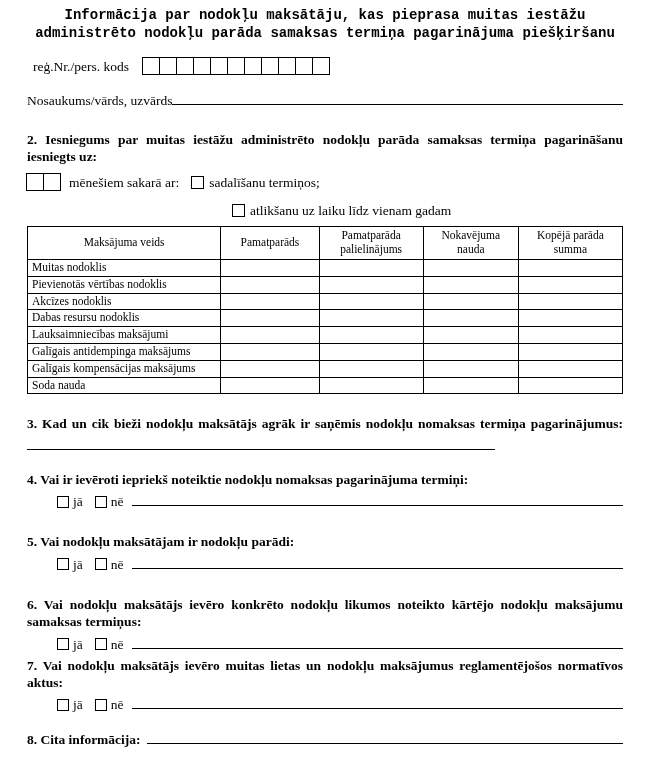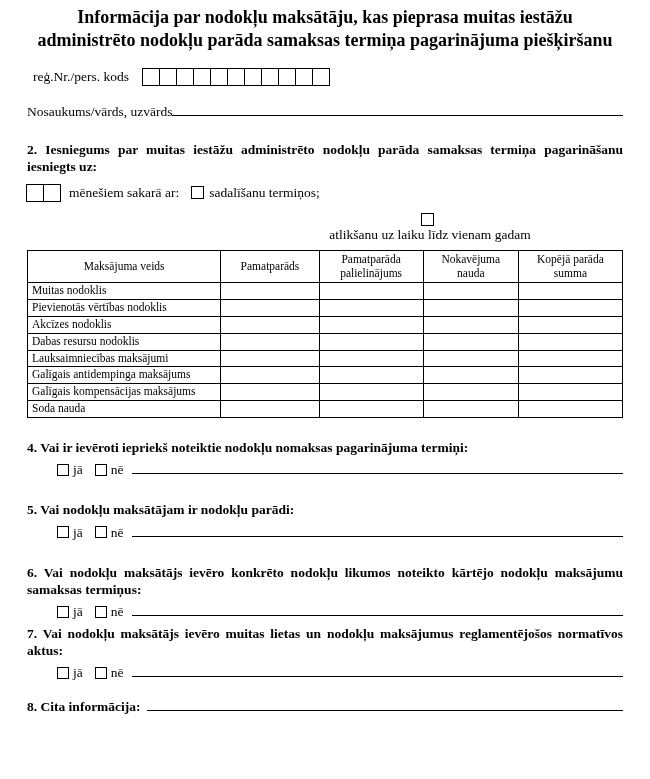--- a/index.html
+++ b/index.html
@@ -6,22 +6,22 @@
   html,body { background:#ffffff; }
   body {
     width:650px; height:779px;
     color:#000;
     font-family:"Liberation Serif","DejaVu Serif",serif;
     font-size:13.5px; line-height:1.28;
   }
   .page { padding:6px 27px 0 27px; }
   .b { font-weight:bold; }
   .title {
-    font-size:18px; font-weight:bold; text-align:center;
-    line-height:1.3; margin-bottom:15px;
+    font-size:14px; font-weight:bold; text-align:center;
+    line-height:1.3; margin-bottom:15px;font-family:Liberation Mono, monospace;
   }
   .flexrow { display:flex; align-items:baseline; }
   .fill { flex:1; border-bottom:1px solid #000; min-width:30px; }
   .gap6 { display:inline-block; width:6px; }
   
   .codewrap { display:inline-flex; margin-left:14px; align-self:center; }
   .code-cell {
     display:inline-block; width:18px; height:18px;
     border:1px solid #000; margin-left:-1px; background:#fff;
   }
@@ -30,21 +30,21 @@
   .justify { text-align:justify; }
   .s2head { margin-bottom:8px; }
   
   .cb {
     display:inline-block; width:13px; height:13px;
     border:1px solid #000; background:#fff; vertical-align:-2px;
   }
   .cb-sm { width:12px; height:12px; }
   .monthsrow { margin-bottom:11px; align-items:center; }
   .monthsrow .lbl { margin-left:8px; margin-right:12px; }
-  .deferrow { margin-left:205px; margin-bottom:7px; align-items:center;flex-direction:column; }
+  .deferrow { margin-left:205px; margin-bottom:7px; align-items:center; }
   .cb-lbl { margin-left:5px; }
   .tintro { margin-bottom:2px; }
   
   table { width:100%; border-collapse:collapse; table-layout:fixed; margin-bottom:21px; }
   th, td { border:1px solid #000; font-size:11.5px; line-height:1.2; padding:1px 4px; }
   th { font-weight:normal; text-align:center; vertical-align:middle; padding:2px 3px; }
   td { height:15px; }
   td:first-child { text-align:left; }
   col.c0 { width:32.5%; } col.c1 { width:16.5%; } col.c2 { width:17.5%; }
   col.c3 { width:16%; }   col.c4 { width:17.5%; }
@@ -184,20 +184,21 @@
         <tr>
           <td>Soda nauda</td>
           <td></td>
           <td></td>
           <td></td>
           <td></td>
         </tr>
       </tbody>
   </table>
 
+  <p class="justify qblock3"><span class="b">3. Kad un cik bieži nodokļu maksātājs agrāk ir saņēmis nodokļu nomaksas termiņa pagarinājumus:</span> <span class="qline q3line"></span></p>
 
   <div class="mb23">
     <p class="b q">4. Vai ir ievēroti iepriekš noteiktie nodokļu nomaksas pagarinājuma termiņi:</p>
     <div class="flexrow ans">
       <span class="cb cb-sm"></span>
         <span>jā</span>
       <span class="cb cb-sm no-cb"></span>
         <span>nē</span>
       <span class="fill"></span>
     </div>

